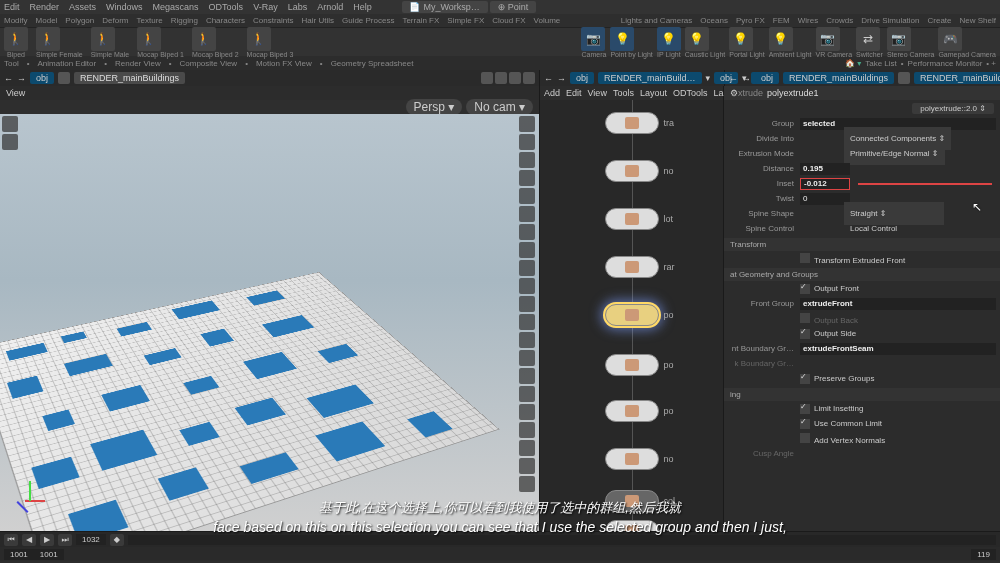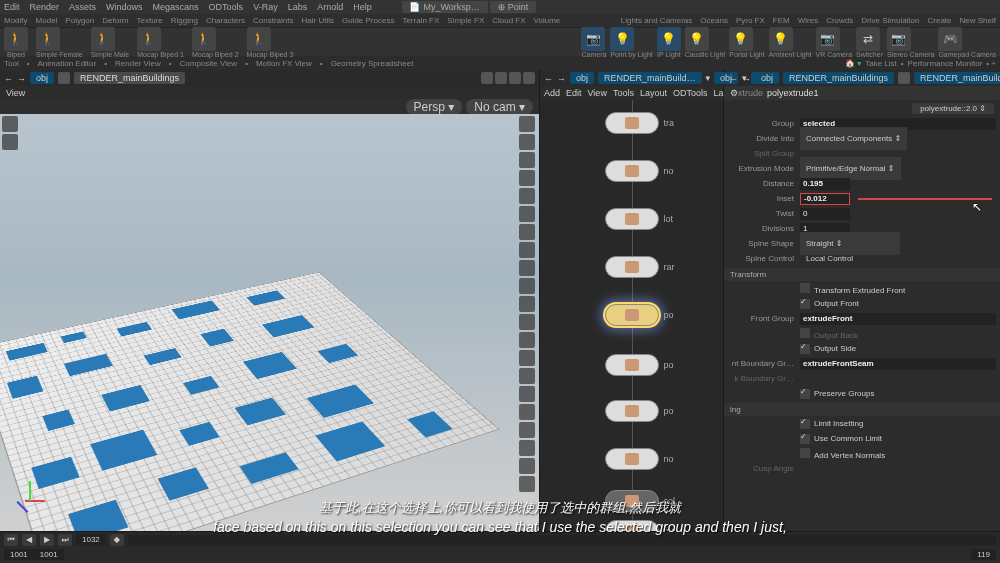--- a/index.html
+++ b/index.html
@@ -74,21 +74,21 @@
 .param-header { height: 14px; background: #333; display: flex; align-items: center; padding: 0 6px; font-size: 9px; }
 .param-header .type { color: #888; }
 .param-header .name { color: #ddd; margin-left: 4px; }
 .param-dropdown { height: 16px; display: flex; align-items: center; padding: 0 6px; justify-content: flex-end; }
 .param-dropdown .dd { background: #3a3a3a; padding: 1px 8px; font-size: 8px; border-radius: 2px; }
 .param-rows { flex: 1; overflow-y: auto; }
 .param-row { display: flex; align-items: center; height: 15px; padding: 0 4px; font-size: 8px; }
 .param-row .label { width: 72px; text-align: right; color: #999; padding-right: 6px; }
 .param-row .value { flex: 1; }
 .param-row .value input { width: 100%; background: #222; border: none; color: #eee; font-size: 8px; padding: 1px 3px; height: 12px; }
-.param-row .value .dd { background: #3a3a3a; padding: 7px 6px; display: inline-block; min-width: 100px; }
+.param-row .value .dd { background: #3a3a3a; padding: 7px 6px; display: inline-block; min-width: 100px; margin-left: 44px; }
 .param-row .checkbox { width: 10px; height: 10px; background: #444; margin-right: 4px; display: inline-block; }
 .param-row .checkbox.checked::after { content: "✓"; color: #ddd; font-size: 8px; position: relative; top: -2px; }
 .param-section { background: #333; padding: 2px 6px; font-size: 8px; color: #aaa; margin-top: 2px; }
 .param-group-row { display: flex; }
 .param-group-row .value-col { width: 50px; }
 .param-group-row .slider-col { flex: 1; padding: 0 4px 0 8px; }
 
 
 .timeline { height: 16px; background: #282828; display: flex; align-items: center; padding: 0 4px; gap: 4px; font-size: 8px; border-top: 1px solid #1a1a1a; }
 .tl-btn { width: 14px; height: 12px; background: #3a3a3a; border-radius: 2px; display: flex; align-items: center; justify-content: center; }
@@ -423,24 +423,20 @@
     <div class="param-rows">
       <div class="param-row">
         <div class="label">Group</div>
         <div class="value"><input style="font-weight: bold;" value="selected"></div>
       </div>
       <div class="param-row">
         <div class="label">Divide Into</div>
         <div class="value"><span class="dd"><span>Connected Components</span> ⇕</span></div>
       </div>
       <div class="param-row">
-        <div class="label" style="color:#666">Split Group</div>
-        <div class="value"></div>
-      </div>
-      <div class="param-row">
         <div class="label">Extrusion Mode</div>
         <div class="value"><span class="dd"><span>Primitive/Edge Normal</span> ⇕</span></div>
       </div>
       <div class="param-row param-group-row">
         <div class="label">Distance</div>
         <div class="value-col"><input style="font-weight: bold; background: rgb(34, 34, 34); border: none; color: rgb(238, 238, 238); font-size: 8px; padding: 1px 3px; width: 100%; height: 12px;" value="0.195"></div>
         <div class="slider-col">
             <div class="slider"></div>
           </div>
       </div>
@@ -451,40 +447,34 @@
             <div class="slider" style="border:1px solid #d44"></div>
           </div>
       </div>
       <div class="param-row param-group-row">
         <div class="label">Twist</div>
         <div class="value-col"><input style="background: rgb(34, 34, 34); border: none; color: rgb(238, 238, 238); font-size: 8px; padding: 1px 3px; width: 100%; height: 12px;" value="0"></div>
         <div class="slider-col">
             <div class="slider"></div>
           </div>
       </div>
-      <div class="param-row param-group-row">
-        <div class="label">Divisions</div>
-        <div class="value-col"><input style="background: rgb(34, 34, 34); border: none; color: rgb(238, 238, 238); font-size: 8px; padding: 1px 3px; width: 100%; height: 12px;" value="1"></div>
-        <div class="slider-col">
-            <div class="slider"></div>
-          </div>
-      </div>
       <div class="param-row">
         <div class="label">Spine Shape</div>
         <div class="value"><span class="dd"><span>Straight</span> ⇕</span></div>
       </div>
       <div class="param-row">
         <div class="label">Spine Control</div>
         <div class="value"><span class="dd" style="background:transparent">Local Control</span></div>
       </div>
       <div class="param-section">Transform</div>
       <div class="param-row">
         <div class="label"></div>
         <div class="value"><span class="checkbox"></span><span>Transform Extruded Front</span></div>
       </div>
+      <div class="param-section">at Geometry and Groups</div>
       <div class="param-row">
         <div class="label"></div>
         <div class="value"><span class="checkbox checked"></span><span>Output Front</span></div>
       </div>
       <div class="param-row">
         <div class="label">Front Group</div>
         <div class="value"><input style="font-weight: bold;" value="extrudeFront"></div>
       </div>
       <div class="param-row">
         <div class="label"></div>

